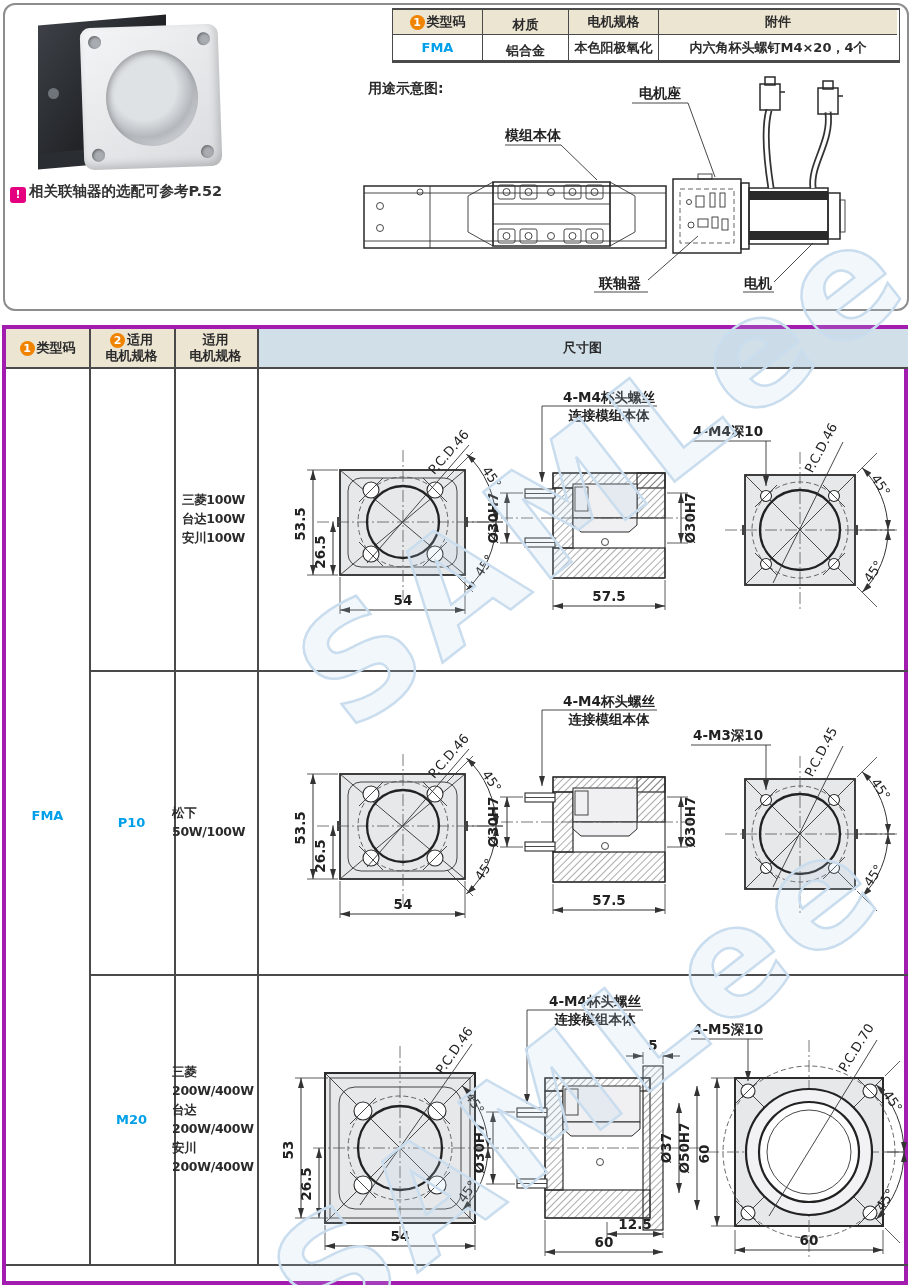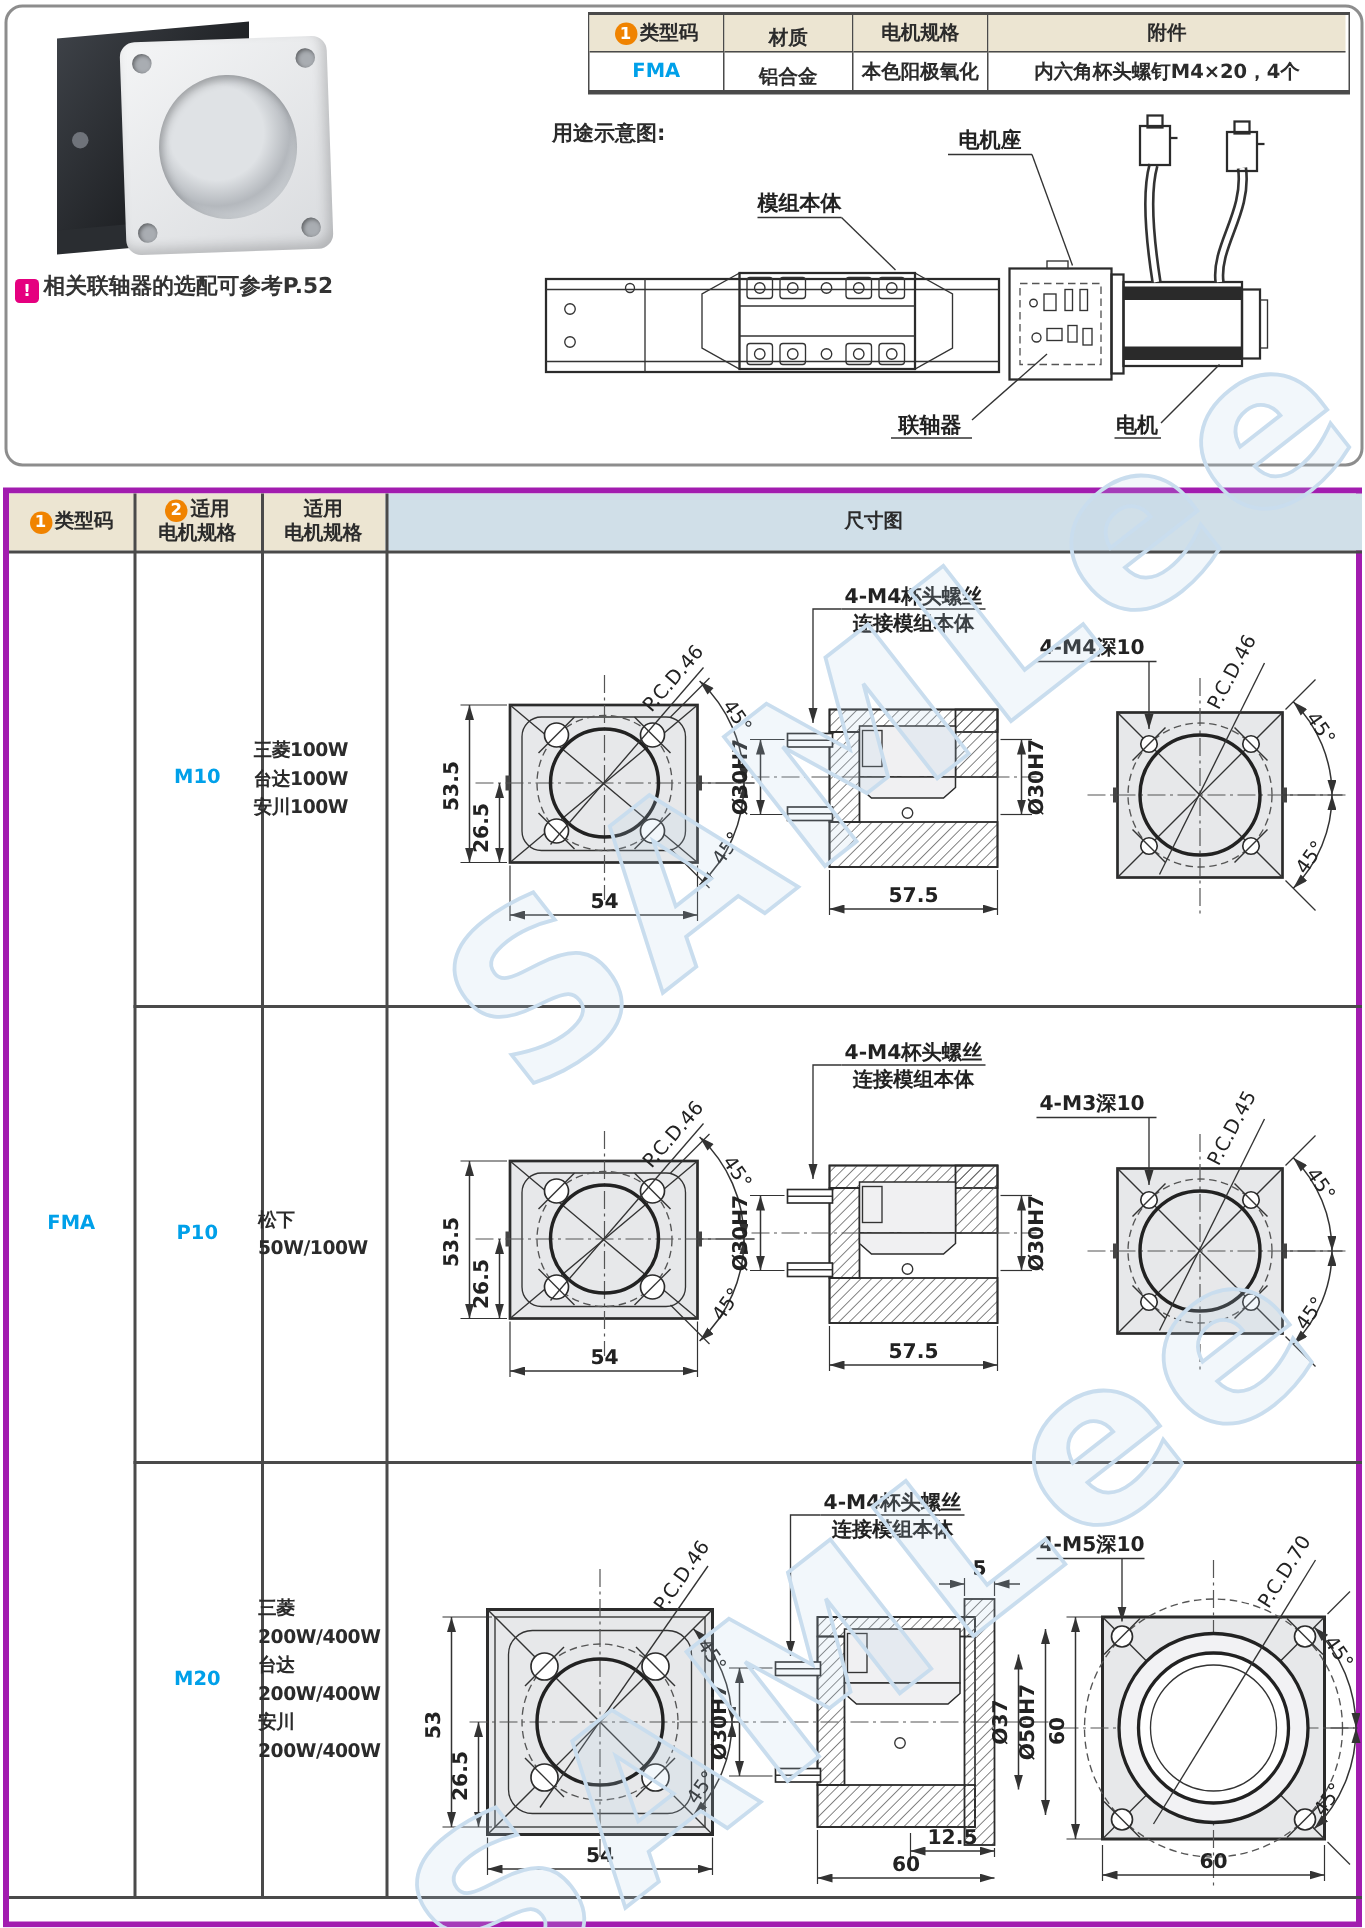--- a/index.html
+++ b/index.html
@@ -251,31 +251,28 @@
       <div>电机规格</div>
     </div>
     <div class="hcell" style="left:251px;width:651px;">
       <div>尺寸图</div>
     </div>
 
     <div class="bcell code-blue" style="left:0;top:38px;width:83px;height:897px;">
       <span>FMA</span>
     </div>
 
-    <div class="bcell code-blue" style="left:83px;top:38px;width:85px;height:303px;">
-        <span>M10</span>
-      </div>
     <div class="bcell code-blue" style="left:83px;top:341px;width:85px;height:304px;">
         <span>P10</span>
       </div>
     <div class="bcell code-blue" style="left:83px;top:645px;width:85px;height:290px;">
         <span>M20</span>
       </div>
 
-    <div class="bcell specs" style="left:151px;top:38px;width:87px;height:303px;">
+    <div class="bcell specs" style="left:164px;top:38px;width:87px;height:303px;">
       <span>三菱100W</span>
         <span>台达100W</span>
         <span>安川100W</span>
     </div>
     <div class="bcell specs" style="left:166px;top:341px;width:87px;height:304px;">
       <span>松下50W/100W</span>
     </div>
     <div class="bcell specs" style="left:166px;top:645px;width:87px;height:290px;">
       <span>三菱200W/400W</span>
         <span>台达200W/400W</span>

